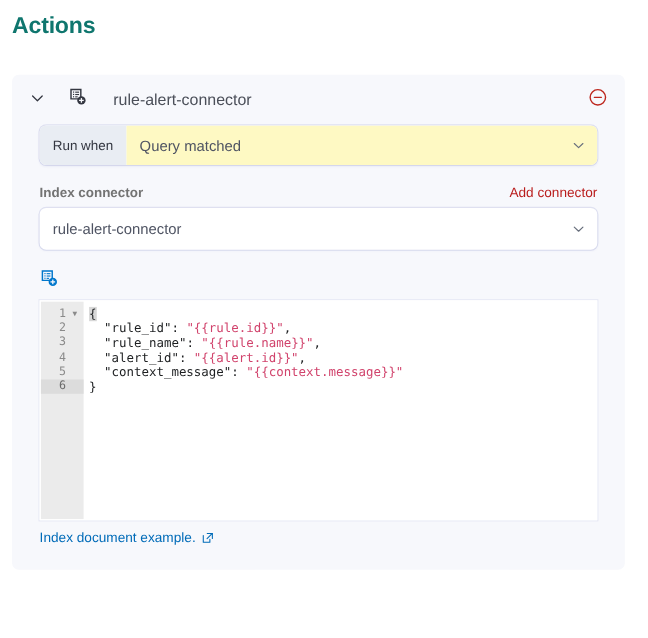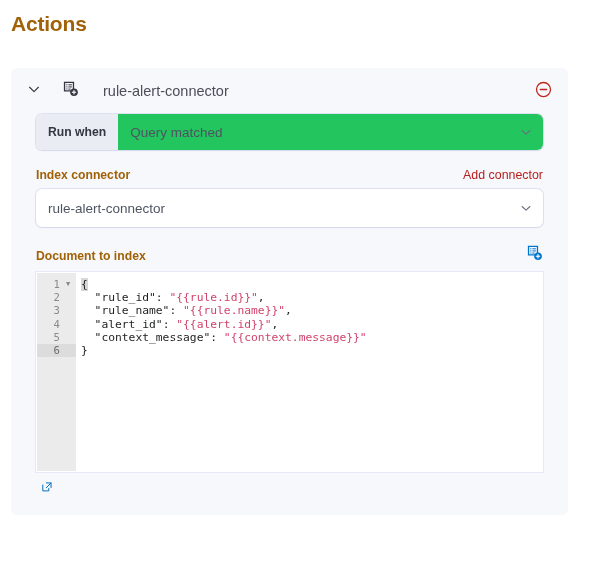--- a/index.html
+++ b/index.html
@@ -12,21 +12,21 @@
     height: 580px;
     font-family: "Liberation Sans", sans-serif;
     color: #343741;
     overflow: hidden;
   }
 
   
   .page-title {
     font-size: 21px;
     font-weight: bold;
-    color: #a16207;
+    color: #0f766e;
     letter-spacing: -0.2px;
     padding: 11px 0 0 11px;
     margin: 0;
     line-height: 26px;
   }
 
   
   .action-panel {
     position: absolute;
     left: 11px;
@@ -94,31 +94,31 @@
     box-shadow: 0 0 0 1px rgba(19,34,149,0.10),
                 0 1px 2px rgba(19,34,149,0.05);
     overflow: hidden;
   }
   .group-prepend {
     display: flex;
     align-items: center;
     padding: 0 12px;
     background: #e9edf3;
     font-size: 12.2px;
-    font-weight: bold;
+    font-weight: normal;
     color: #343741;
     white-space: nowrap;
   }
   .select-shell {
     flex: 1 1 auto;
     display: flex;
     align-items: center;
     justify-content: space-between;
     padding: 0 10px 0 12px;
-    background: #22c55e;
+    background: #fef9c3;
     cursor: pointer;
     min-width: 0;
   }
   .select-value {
     font-size: 13.5px;
     color: #4f5463;
     white-space: nowrap;
     overflow: hidden;
     text-overflow: ellipsis;
   }
@@ -132,21 +132,21 @@
   
   .field-head {
     display: flex;
     align-items: baseline;
     justify-content: space-between;
     margin-bottom: 7px;
   }
   .field-label {
     font-size: 12.2px;
     font-weight: bold;
-    color: #a16207;
+    color: #737373;
   }
   .field-link {
     font-size: 12.4px;
     color: #b91c1c;
     cursor: pointer;
     text-decoration: none;
   }
 
   .select-box {
     display: flex;
@@ -322,21 +322,20 @@
         <span class="caret">
           <svg width="14" height="14" viewBox="0 0 16 16" aria-hidden="true">
             <path d="M3.5 6.3 L8 10.5 L12.5 6.3" fill="none" stroke="#69707d" stroke-width="1.25" stroke-linecap="round" stroke-linejoin="round"></path>
           </svg>
         </span>
       </div>
     </div>
 
     <div>
       <div class="doc-head">
-        <span class="field-label">Document to index</span>
         <span class="doc-head-icon">
           <span>
             <svg width="17" height="17" viewBox="0 0 16 16" aria-hidden="true">
               <path d="M2.4 1.3 h8.4 v8.0 h-8.4 z" fill="none" stroke="#0077cc" stroke-width="1.25"></path>
               <rect x="4.1" y="3.0" width="1.0" height="1.0" fill="#0077cc"></rect>
               <rect x="4.1" y="5.0" width="1.0" height="1.0" fill="#0077cc"></rect>
               <rect x="4.1" y="7.0" width="1.0" height="1.0" fill="#0077cc"></rect>
               <rect x="6.0" y="3.1" width="3.3" height="0.95" fill="#0077cc"></rect>
               <rect x="6.0" y="5.1" width="3.3" height="0.95" fill="#0077cc"></rect>
               <rect x="6.0" y="7.1" width="2.1" height="0.95" fill="#0077cc"></rect>
@@ -372,20 +371,21 @@
             </div>
             <div class="gutter-line active">
               <span>6</span>
               <span class="fold empty">▼</span>
             </div>
           </div>
         <div class="code-area"><div class="code-line"><span class="tok-punct cursor-char">{</span></div><div class="code-line"><span class="tok-punct">  </span><span class="tok-key">"rule_id"</span><span class="tok-punct">: </span><span class="tok-str">"{{rule.id}}"</span><span class="tok-punct">,</span></div><div class="code-line"><span class="tok-punct">  </span><span class="tok-key">"rule_name"</span><span class="tok-punct">: </span><span class="tok-str">"{{rule.name}}"</span><span class="tok-punct">,</span></div><div class="code-line"><span class="tok-punct">  </span><span class="tok-key">"alert_id"</span><span class="tok-punct">: </span><span class="tok-str">"{{alert.id}}"</span><span class="tok-punct">,</span></div><div class="code-line"><span class="tok-punct">  </span><span class="tok-key">"context_message"</span><span class="tok-punct">: </span><span class="tok-str">"{{context.message}}"</span></div><div class="code-line"><span class="tok-punct">}</span></div></div>
       </div>
 
       <div class="editor-footer">
+        <a class="footer-link">Index document example.</a>
         <span class="ext-icon">
           <svg width="12" height="12" viewBox="0 0 16 16" aria-hidden="true">
             <path d="M2.4 5.2 v8.0 h8.0 v-3.4" fill="none" stroke="#006bb8" stroke-width="1.3" stroke-linecap="round" stroke-linejoin="round"></path>
             <path d="M7.2 2.6 h6.2 v6.2" fill="none" stroke="#006bb8" stroke-width="1.3" stroke-linecap="round" stroke-linejoin="round"></path>
             <path d="M13.4 2.6 L7.0 9.0" fill="none" stroke="#006bb8" stroke-width="1.3" stroke-linecap="round"></path>
           </svg>
         </span>
       </div>
     </div>
 

